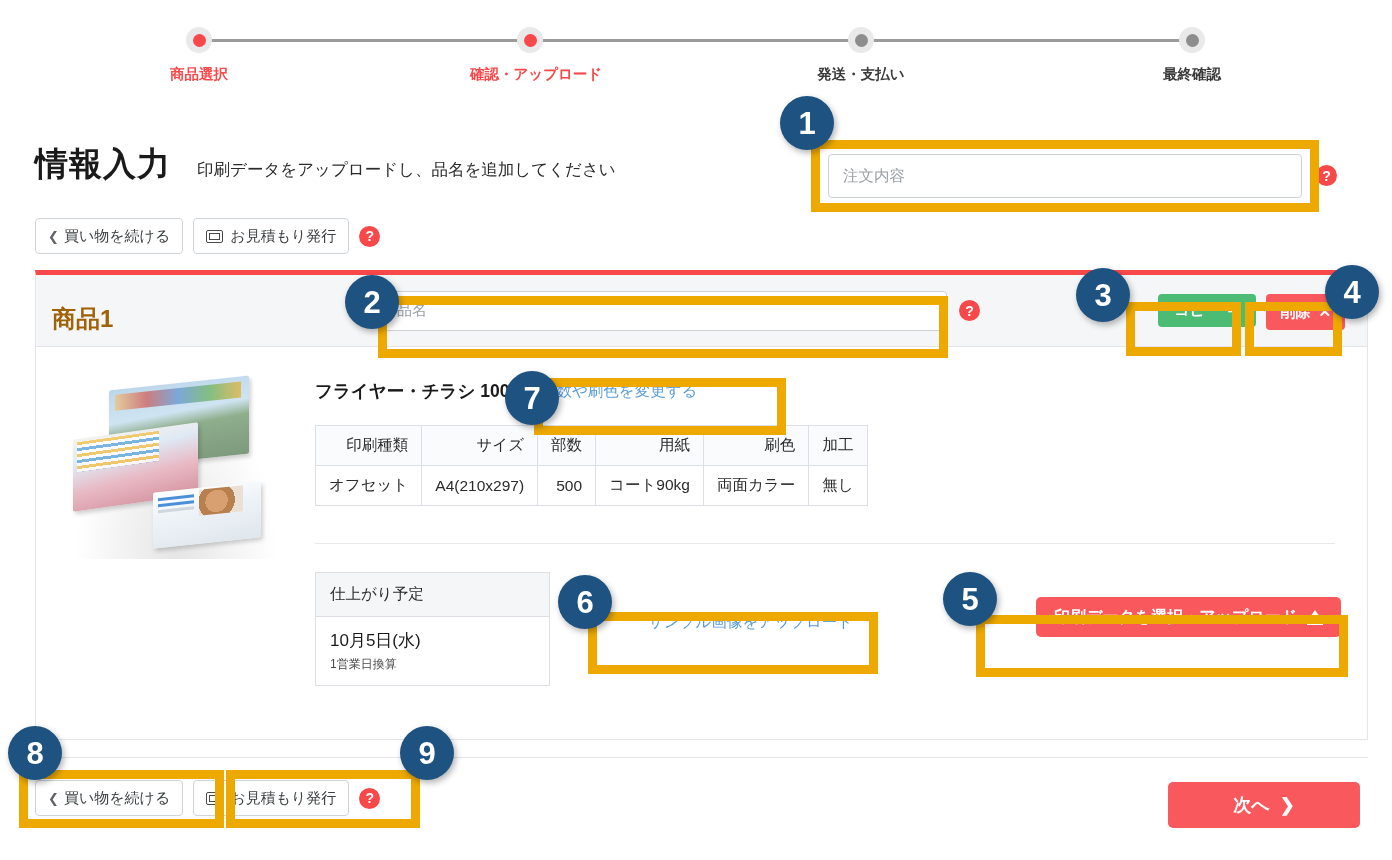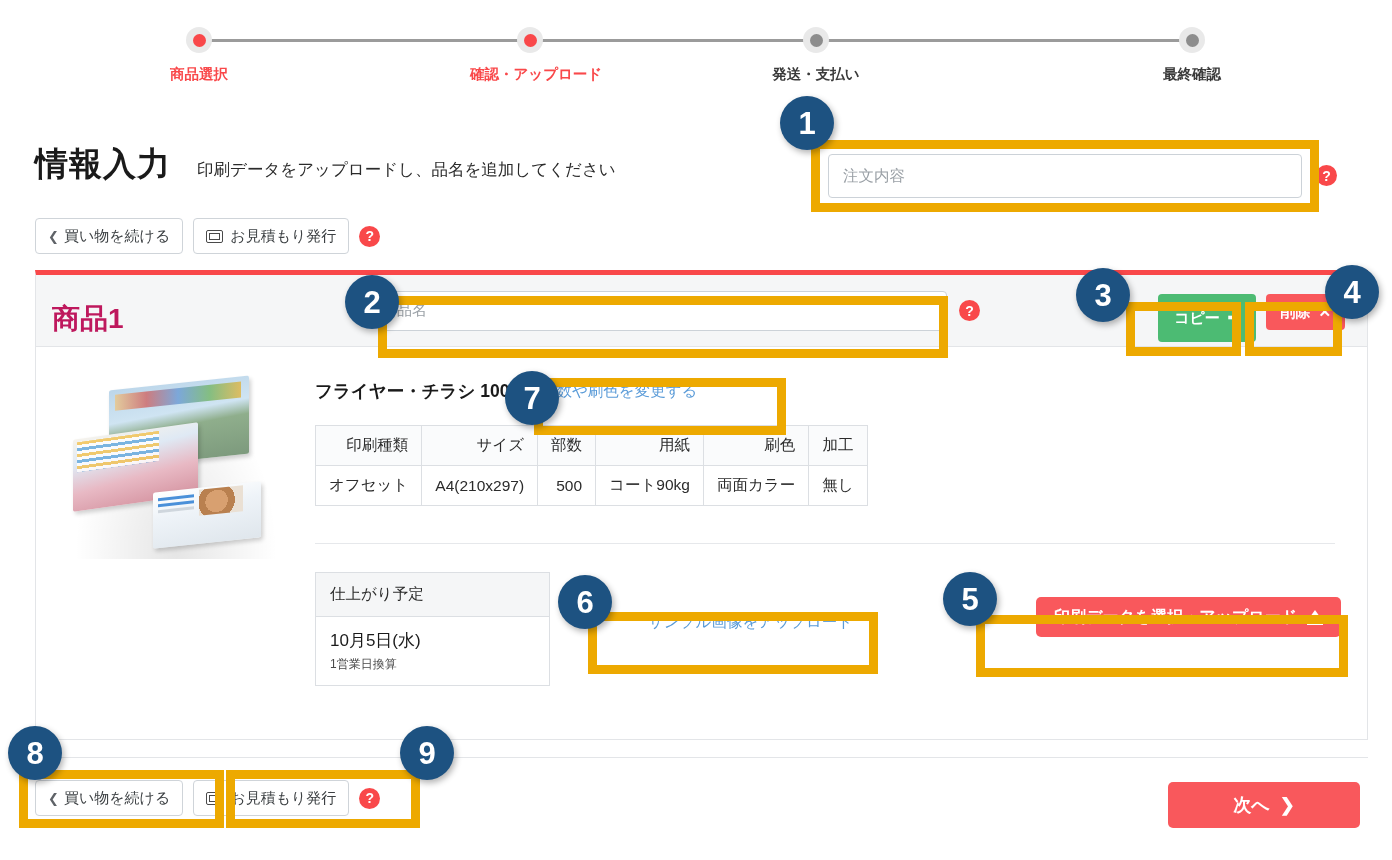--- a/index.html
+++ b/index.html
@@ -90,32 +90,32 @@
     background: #fff;
     border: 1px solid #e3e5e8;
     border-top: 5px solid #f9484a;
   }
   .card-header {
     height: 72px; background: #f5f6f7;
     border-bottom: 1px solid #e3e5e8;
     display: flex; align-items: center; padding: 0 16px;
     position: relative;
   }
-  .card-title { font-size: 28px; font-weight: bold; color: #be185d; width: 330px; margin-top: 16px; }
+  .card-title { font-size: 24px; font-weight: bold; color: #a16207; width: 330px; margin-top: 16px; }
   .item-name-field {
     width: 565px; height: 40px;
     border: 1px solid #ccd2d8; border-radius: 4px; background: #fff;
     display: flex; align-items: center; padding: 0 14px;
     font-size: 15px; color: #9aa0a6;
   }
   .card-header .help-icon { margin-left: 12px; }
   .hdr-actions { position: absolute; right: 22px; top: 19px; display: flex; gap: 10px; }
   .btn-copy {
     background: #4cbb73; color: #fff; border: none; border-radius: 4px;
-    height: 48px; padding: 16px 16px; font-size: 15px; font-weight: bold;
+    height: 33px; padding: 16px 16px; font-size: 15px; font-weight: bold;
     display: inline-flex; align-items: center; gap: 8px;
   }
   .btn-delete {
     background: #f9585c; color: #fff; border: none; border-radius: 4px;
     height: 36px; padding: 0 14px; font-size: 15px; font-weight: bold;
     display: inline-flex; align-items: center; gap: 8px; justify-content: space-between;
   }
 
   
   .card-body { position: relative; height: 392px; }
@@ -253,21 +253,21 @@
       <div class="step-label active">商品選択</div>
     </div>
 
     <div class="step" style="left:530px">
       <div class="step-dot-outer">
         <div class="step-dot-inner active"></div>
       </div>
       <div class="step-label active">確認・アップロード</div>
     </div>
 
-    <div class="step" style="left:816px">
+    <div class="step" style="left:861px">
       <div class="step-dot-outer">
         <div class="step-dot-inner inactive"></div>
       </div>
       <div class="step-label inactive">発送・支払い</div>
     </div>
 
     <div class="step" style="left:1192px">
       <div class="step-dot-outer">
         <div class="step-dot-inner inactive"></div>
       </div>

